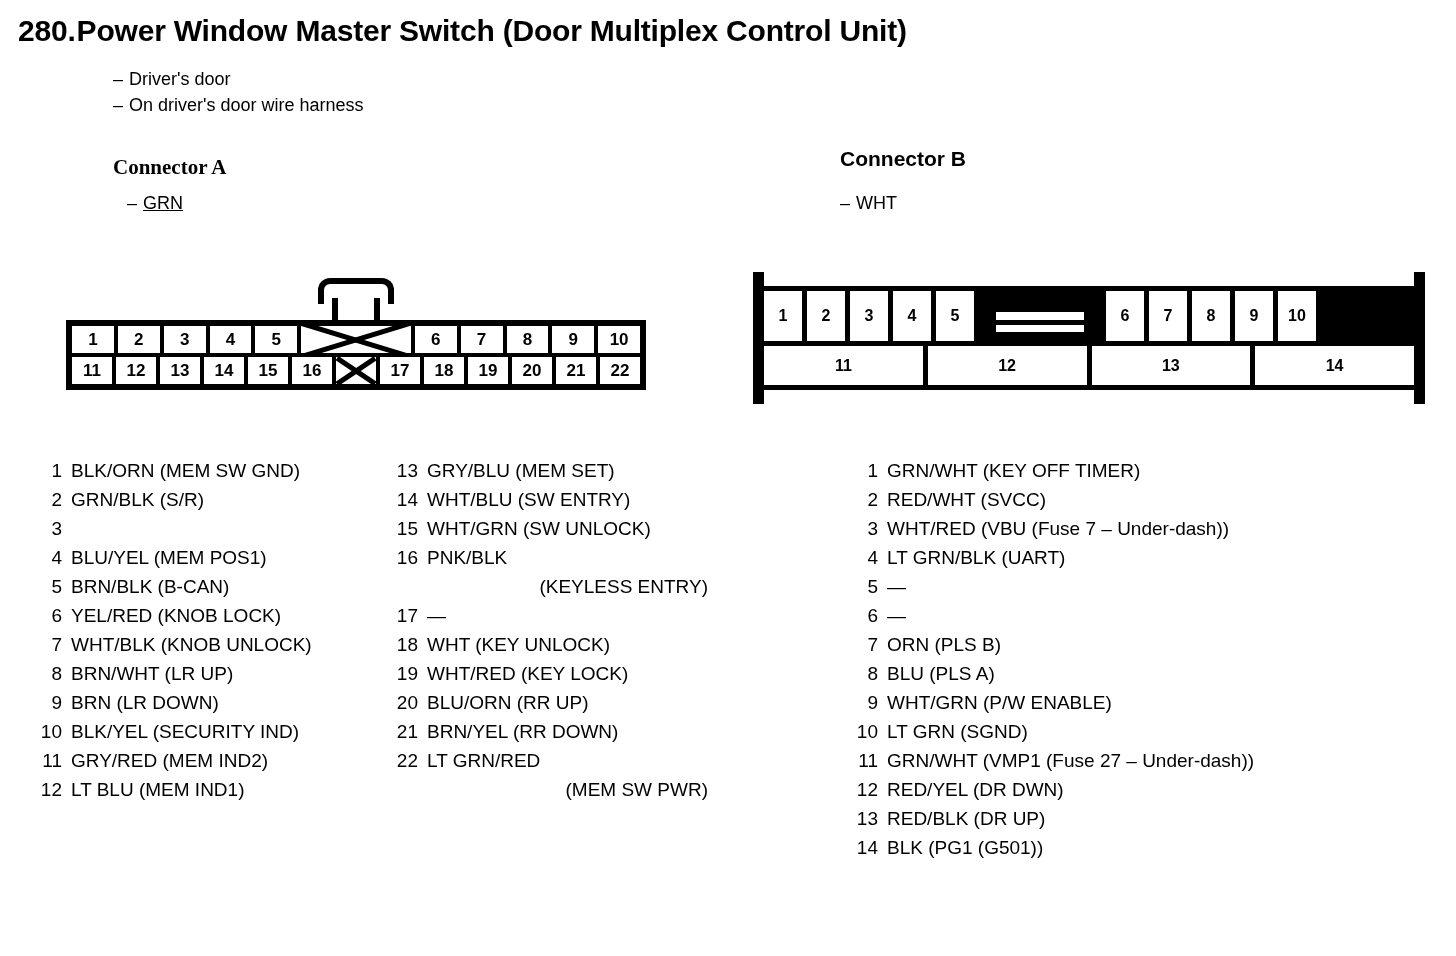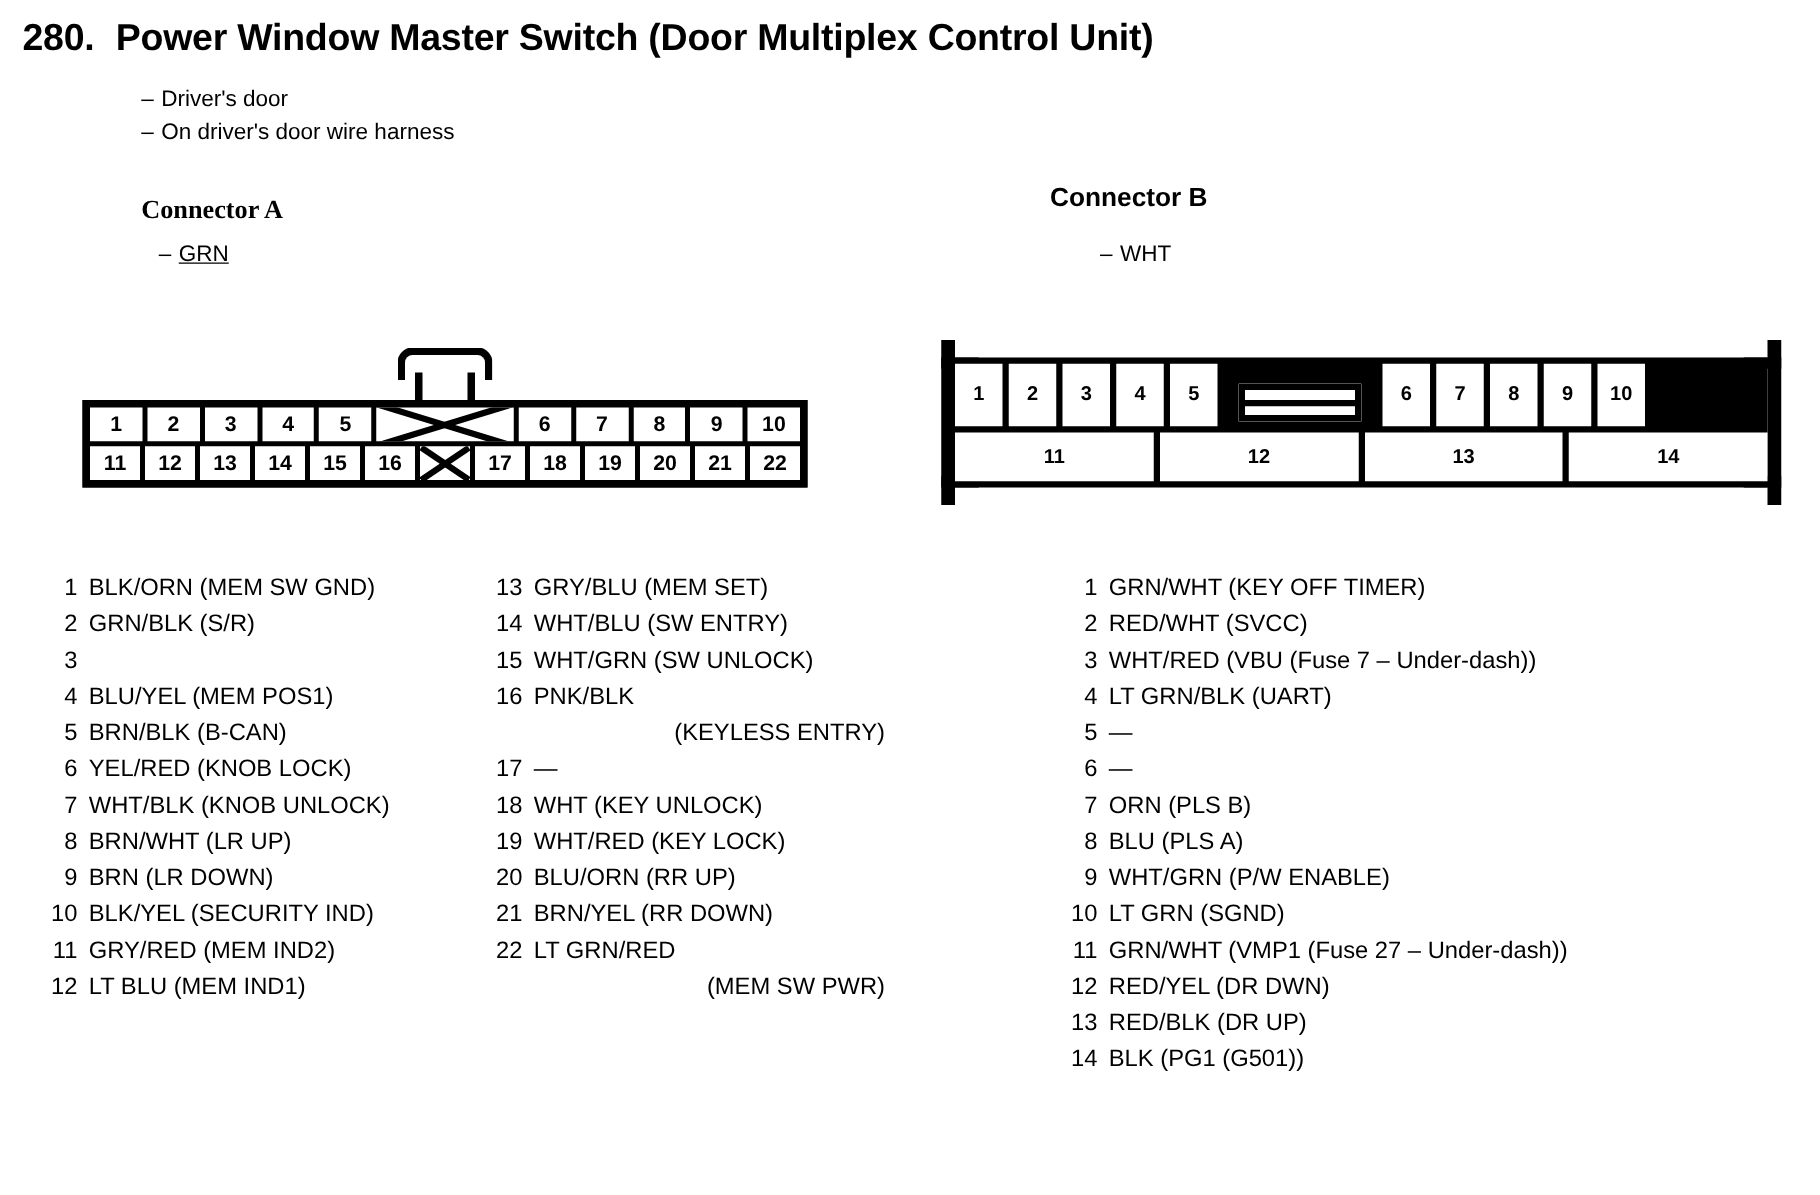--- a/index.html
+++ b/index.html
@@ -20,21 +20,21 @@
   
   #page-title {
     position: absolute;
     left: 18px;
     top: 14px;
     font-size: 30px;
     font-weight: bold;
     letter-spacing: -0.2px;
     white-space: nowrap;
   }
-  #page-title .num { margin-right: 17px; }
+  #page-title .num { margin-right: 1px; }
 
   .bullet-list {
     position: absolute;
     left: 113px;
     top: 66px;
     font-size: 18px;
     line-height: 26px;
   }
   .bullet-list .bullet-row { white-space: nowrap; }
   .bullet-list .dash { display: inline-block; width: 16px; }
@@ -49,21 +49,21 @@
   .conn-sub {
     position: absolute;
     font-size: 18px;
     white-space: nowrap;
   }
   .conn-sub .dash { display: inline-block; width: 16px; }
 
   #connA-head { left: 113px; top: 155px; font-family: Liberation Serif, serif; }
   #connA-sub  { left: 127px; top: 193px; text-decoration: underline; }
   #connB-head { left: 840px; top: 147px; }
-  #connB-sub  { left: 880px; top: 193px; }
+  #connB-sub  { left: 840px; top: 193px; }
 
   
   #connA-drawing {
     position: absolute;
     left: 66px;
     top: 278px;
     width: 580px;
     height: 112px;
   }
   

